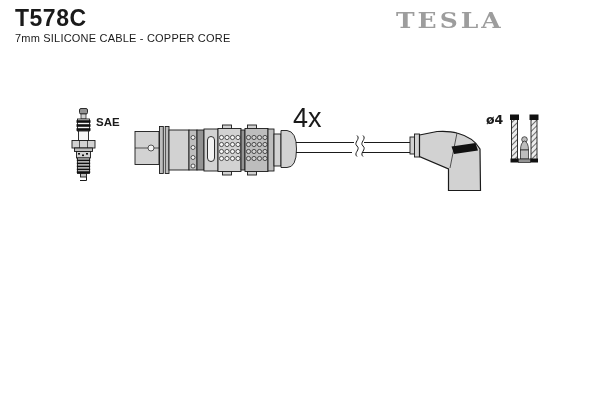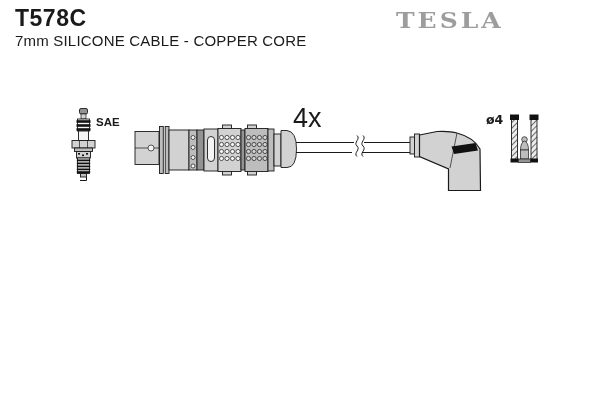--- a/index.html
+++ b/index.html
@@ -10,21 +10,21 @@
     overflow:hidden;
     text-align:right;
   }
   .part-number {
     position:absolute; left:15px; top:5px;
     font-size:23px; font-weight:bold; letter-spacing:0.5px;
     color:var(--line,#1a1a1a);
   }
   .subtitle {
     position:absolute; left:15px; top:32px;
-    font-size:15px; letter-spacing:0.2px;
+    font-size:11px; letter-spacing:0.2px;
     color:var(--line,#1a1a1a);
   }
   .brand {
     position:absolute; left:396px; top:7px;
     font-family:"DejaVu Serif",serif;
     font-size:25px; font-weight:bold; letter-spacing:3px;
     color:var(--brand-gray,#9d9d9d);
     transform:scaleY(0.92); transform-origin:top left;
   }
   svg { position:absolute; left:0; top:0; }

